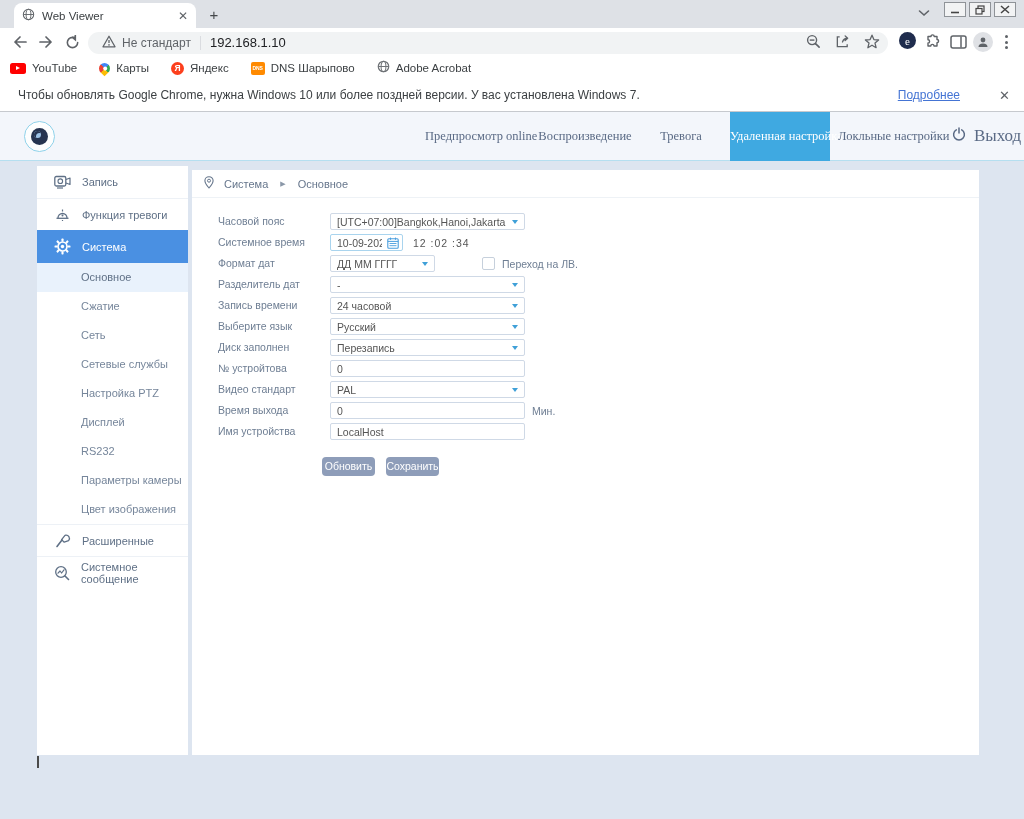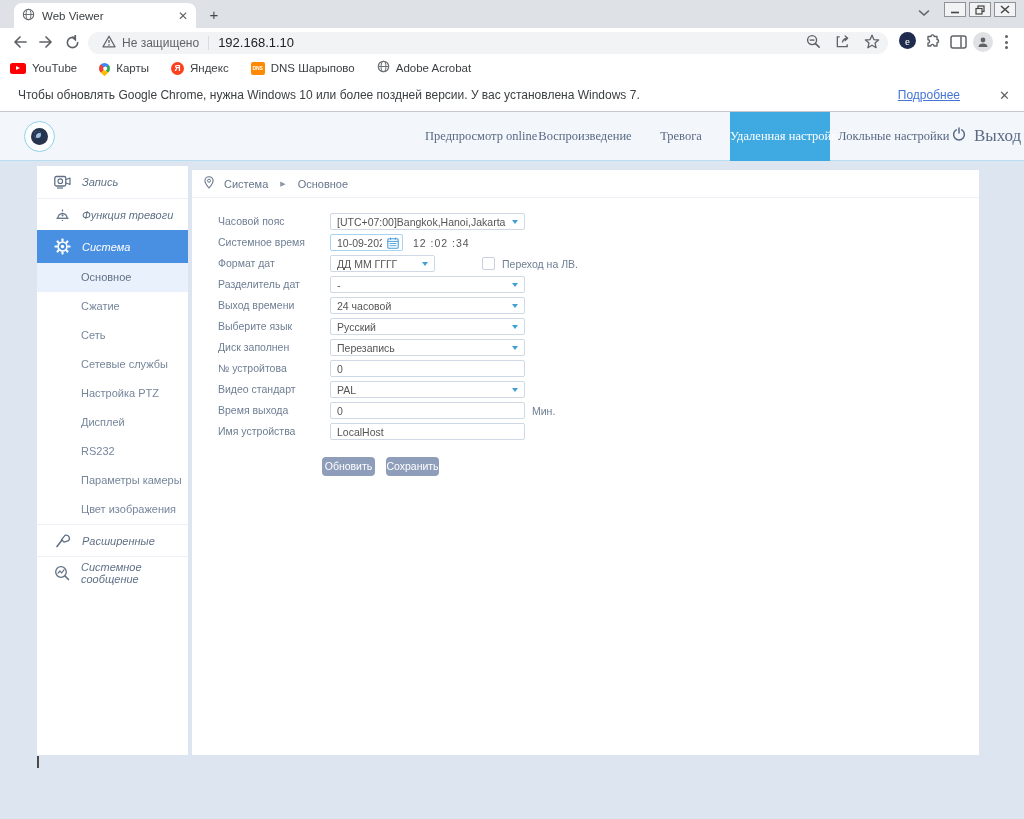--- a/index.html
+++ b/index.html
@@ -62,21 +62,21 @@
   .logo-inner { width:17px; height:17px; border-radius:50%; background:#263450; position:relative; }
   .logo-inner::after { content:""; position:absolute; left:3px; top:3px; width:7px; height:7px; border-radius:50%; background:#9cc2e6; box-shadow:2px 2px 0 #263450 inset; }
   .navitem { position:absolute; top:0; height:48px; line-height:48px; text-align:center; font-family:"Liberation Serif", serif; font-size:12.5px; color:#5a6a85; white-space:nowrap; }
   .navitem.active { background:#3fa9e1; color:#fff; height:49px; }
   .logoutgrp { position:absolute; top:0; height:48px; display:flex; align-items:center; gap:8px; color:#5a6a85; font-family:"Liberation Serif", serif; font-size:17px; }
 
   
   .sidebar { position:absolute; left:37px; top:166px; width:151px; height:589px; background:#fff; }
   .sb-main { display:flex; align-items:center; height:32px; }
   .sb-main .sb-ic { margin-left:17px; width:17px; display:flex; justify-content:center; }
-  .sb-main .sb-label { margin-left:11px; font-size:11px; color:#5f7086;font-style:italic; }
+  .sb-main .sb-label { margin-left:11px; font-size:11px; color:#5f7086; }
   .sb-main.bt { border-top:1px solid #edf1f6; }
   .sb-main.active { background:#4a90e2; height:33px; }
   .sb-main.active .sb-label { color:#fff; }
   .sb-sub { height:29px; line-height:29px; padding-left:44px; font-size:11px; color:#76869b; }
   .sb-sub.selected { background:#e9f2fc; color:#5f7086; }
   .sb-end { border-top:1px solid #edf1f6; }
 
   
   .content { position:absolute; left:192px; top:170px; width:787px; height:585px; background:#fff; }
   .crumbbar { height:28px; border-bottom:1px solid #eef2f6; display:flex; align-items:center; }
@@ -178,21 +178,21 @@
       </svg>
   </div>
   <div class="omnibox">
     <span class="omni-warn">
       <svg width="14" height="13" viewBox="0 0 14 13">
           <path d="M7 1.2 L13 11.8 L1 11.8 Z" fill="none" stroke="#5f6368" stroke-width="1.3" stroke-linejoin="round"></path>
           <line x1="7" y1="5" x2="7" y2="8" stroke="#5f6368" stroke-width="1.3"></line>
           <circle cx="7" cy="9.9" r="0.8" fill="#5f6368"></circle>
         </svg>
     </span>
-    <span class="omni-sec">Не защищено</span>
+    <span class="omni-sec">Не стандарт</span>
     <span class="omni-div"></span>
     <span class="omni-url">192.168.1.10</span>
     <div class="omni-right">
       <span><svg width="15" height="15" viewBox="0 0 16 16">
             <circle cx="6.5" cy="6.5" r="4.8" fill="none" stroke="#5f6368" stroke-width="1.5"></circle>
             <line x1="4" y1="6.5" x2="9" y2="6.5" stroke="#5f6368" stroke-width="1.5"></line>
             <line x1="10.2" y1="10.2" x2="14" y2="14" stroke="#5f6368" stroke-width="1.7" stroke-linecap="round"></line>
           </svg></span>
       <span><svg width="15" height="15" viewBox="0 0 16 16">
             <path d="M5 3 L2.5 3 L2.5 13.5 L13 13.5 L13 11" fill="none" stroke="#5f6368" stroke-width="1.4"></path>
@@ -401,21 +401,21 @@
 
   <div class="frow" style="top:106px">
     <div class="flabel">Разделитель дат</div>
     <div class="fctl fselect">
       <span>-</span>
       <span class="sel-arrow"></span>
     </div>
   </div>
 
   <div class="frow" style="top:127px">
-    <div class="flabel">Выход времени</div>
+    <div class="flabel">Запись времени</div>
     <div class="fctl fselect">
       <span>24 часовой</span>
       <span class="sel-arrow"></span>
     </div>
   </div>
 
   <div class="frow" style="top:148px">
     <div class="flabel">Выберите язык</div>
     <div class="fctl fselect">
       <span>Русский</span>

